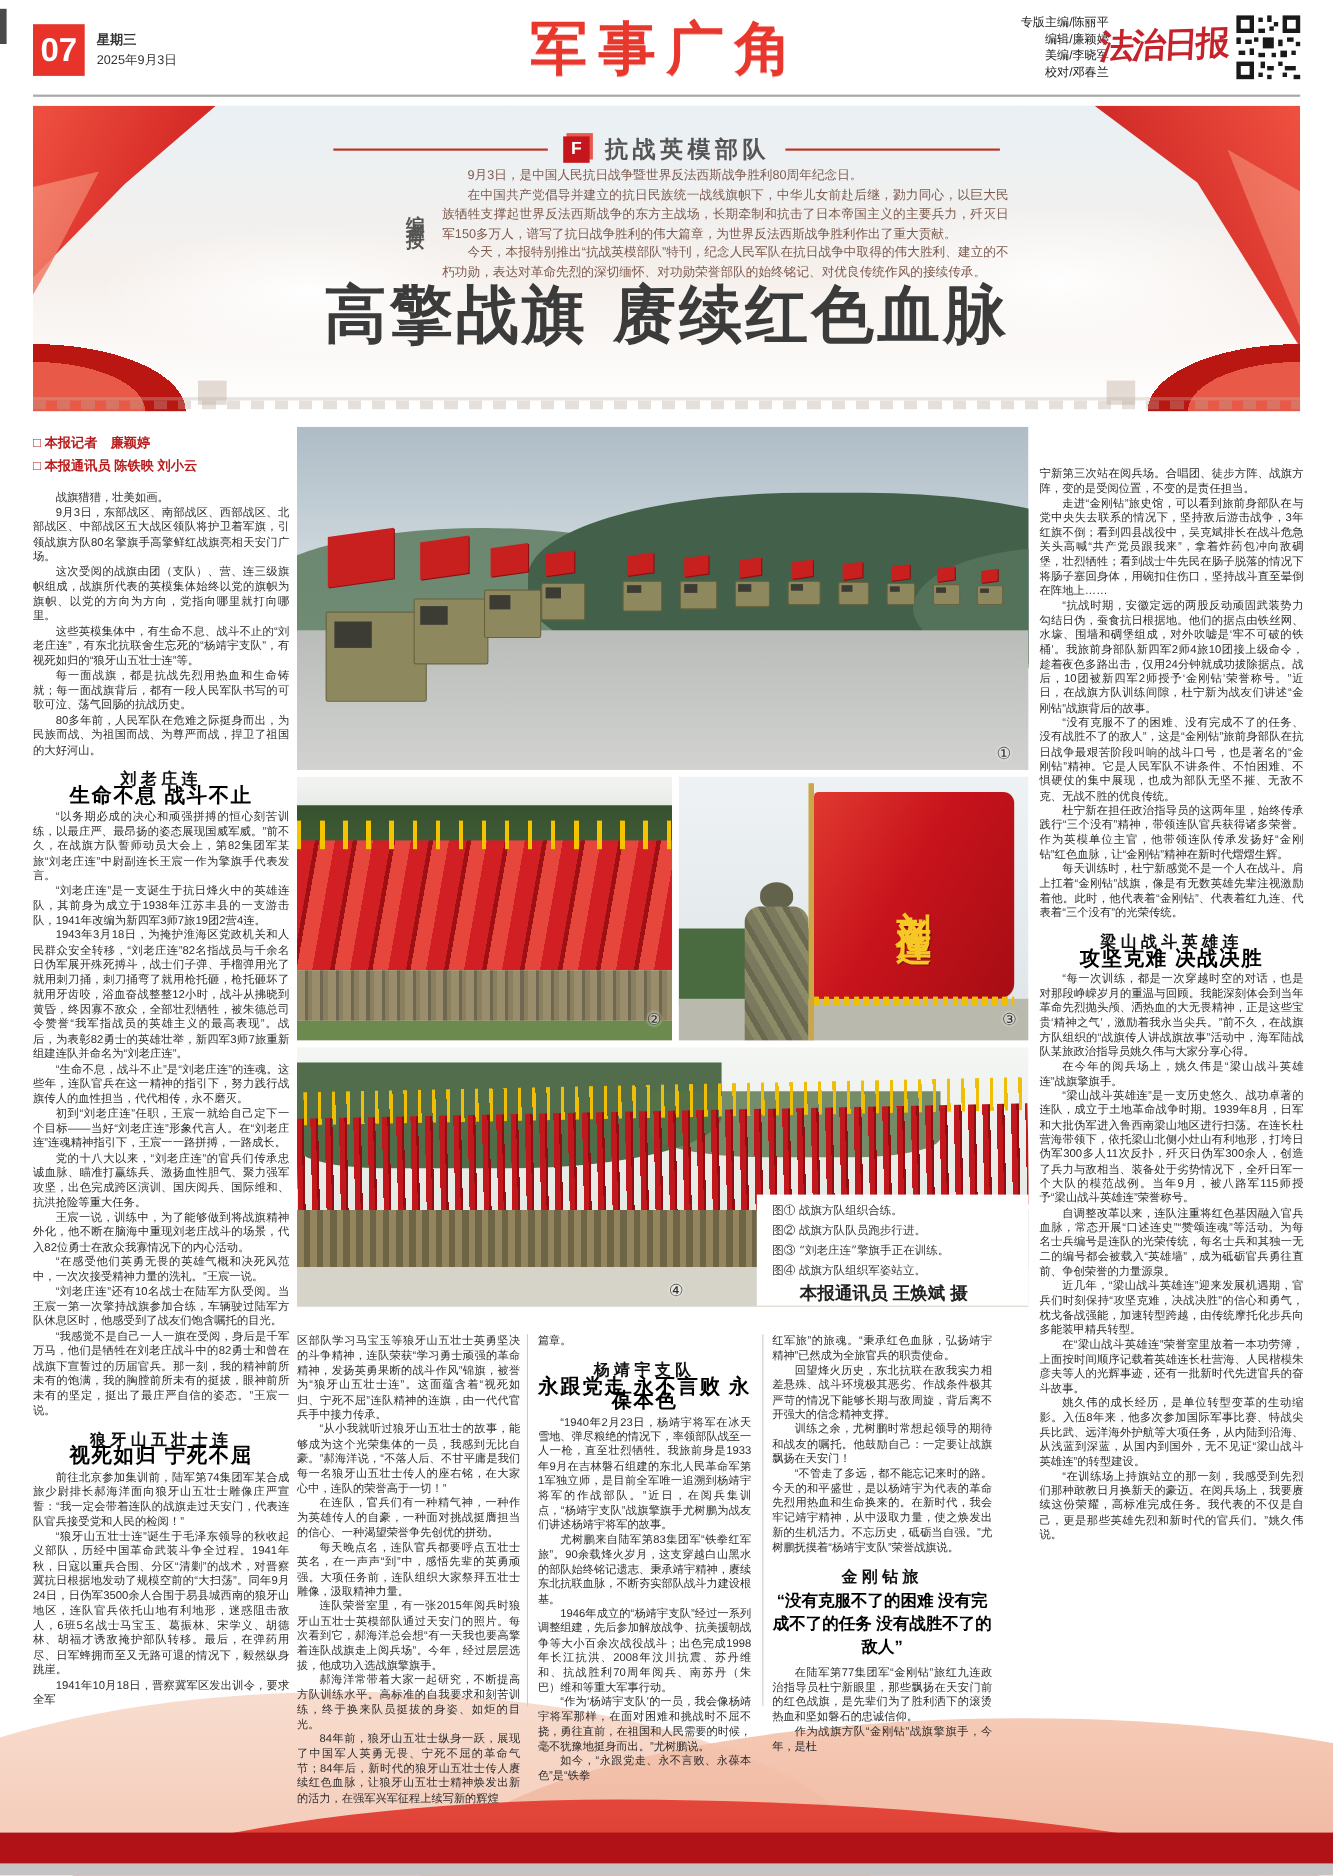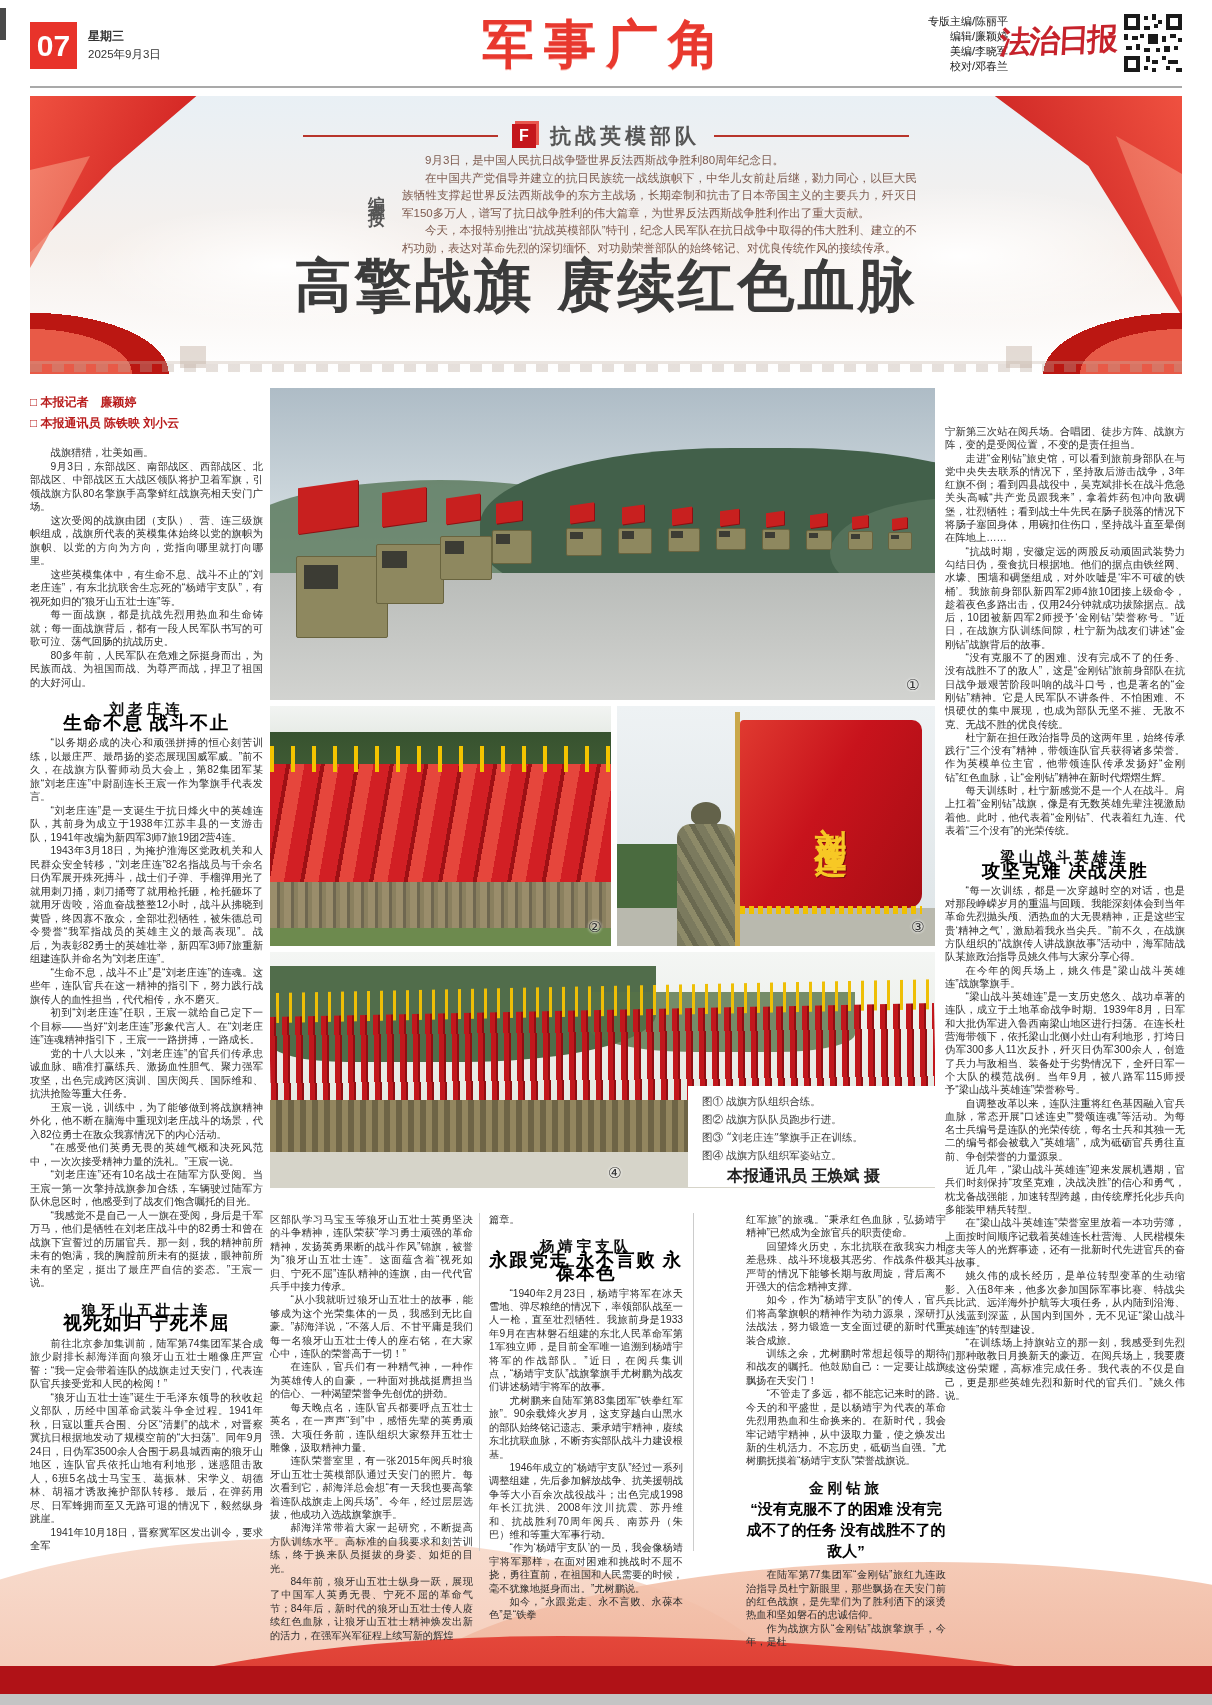--- a/index.html
+++ b/index.html
@@ -118,21 +118,21 @@
   .photo-credit{font-size:16px;font-weight:bold;color:#222;text-align:center;padding:2px 26px 0 0;}
 
   
   .col{position:absolute;z-index:2;color:#2e2e2e;text-align:justify;}
   .col p{margin:0;}
   .col p.para{text-indent:2em;}
   .col p.cont{text-indent:0;}
   #col1{left:30px;top:392px;width:233px;font-size:10.3px;line-height:13.5px;}
   #col2{left:270px;top:1213px;width:203px;font-size:10.2px;line-height:13.4px;}
   #col3{left:489px;top:1213px;width:194px;font-size:10.2px;line-height:13.4px;}
-  #col4{left:702px;top:1213px;width:200px;font-size:10.2px;line-height:13.4px;margin-left:44px;}
+  #col4{left:702px;top:1213px;width:200px;font-size:10.2px;line-height:13.4px;}
   #col5{left:945px;top:425px;width:240px;font-size:10.3px;line-height:13.3px;}
   .bylines{font-size:12px;font-weight:bold;line-height:21px;margin-bottom:12px;color:#b91c1c;}
   .sec{text-align:center;margin:13px 0 7px;}
   .sec .kicker{font-family:"DejaVu Serif","Liberation Serif",serif;font-weight:bold;font-size:14.5px;
                letter-spacing:4px;color:#111;}
   .sec .sec-headline{font-weight:900;font-size:18.5px;letter-spacing:1.5px;color:#000;margin-top:0;}
   .sec .quote-headline{font-weight:900;font-size:15px;line-height:21px;color:#000;margin-top:4px;}
   .colrule{position:absolute;top:1213px;width:1px;height:338px;background:#cccccc;z-index:1;}
 
   
@@ -390,21 +390,20 @@
         <p class="para" data-name="paragraph">“作为‘杨靖宇支队’的一员，我会像杨靖宇将军那样，在面对困难和挑战时不屈不挠，勇往直前，在祖国和人民需要的时候，毫不犹豫地挺身而出。”尤树鹏说。</p>
         <p class="para" data-name="paragraph">如今，“永跟党走、永不言败、永葆本色”是“铁拳</p>
       </div>
   </div>
 
   <div class="col" id="col4" data-name="column-4">
     <p class="cont" data-name="continued-paragraph">红军旅”的旅魂。“秉承红色血脉，弘扬靖宇精神”已然成为全旅官兵的职责使命。</p>
     <div data-name="section-body">
 
     <p class="para" data-name="paragraph">回望烽火历史，东北抗联在敌我实力相差悬殊、战斗环境极其恶劣、作战条件极其严苛的情况下能够长期与敌周旋，背后离不开强大的信念精神支撑。</p>
-        <p class="para" data-name="paragraph">如今，作为“杨靖宇支队”的传人，官兵们将高擎旗帜的精神作为动力源泉，深研打法战法，努力锻造一支全面过硬的新时代重装合成旅。</p>
         <p class="para" data-name="paragraph">训练之余，尤树鹏时常想起领导的期待和战友的嘱托。他鼓励自己：一定要让战旗飘扬在天安门！</p>
         <p class="para" data-name="paragraph">“不管走了多远，都不能忘记来时的路。今天的和平盛世，是以杨靖宇为代表的革命先烈用热血和生命换来的。在新时代，我会牢记靖宇精神，从中汲取力量，使之焕发出新的生机活力。不忘历史，砥砺当自强。”尤树鹏抚摸着“杨靖宇支队”荣誉战旗说。</p>
       </div>
     <div class="sec" data-name="section-heading-jingangzuan">
       <div class="kicker" data-name="section-kicker">金刚钻旅</div>
       <div class="quote-headline" data-name="section-headline">“没有克服不了的困难 没有完成不了的任务 没有战胜不了的敌人”</div>
     </div>
     <div data-name="section-body">
 
     <p class="para" data-name="paragraph">在陆军第77集团军“金刚钻”旅红九连政治指导员杜宁新眼里，那些飘扬在天安门前的红色战旗，是先辈们为了胜利洒下的滚烫热血和坚如磐石的忠诚信仰。</p>

